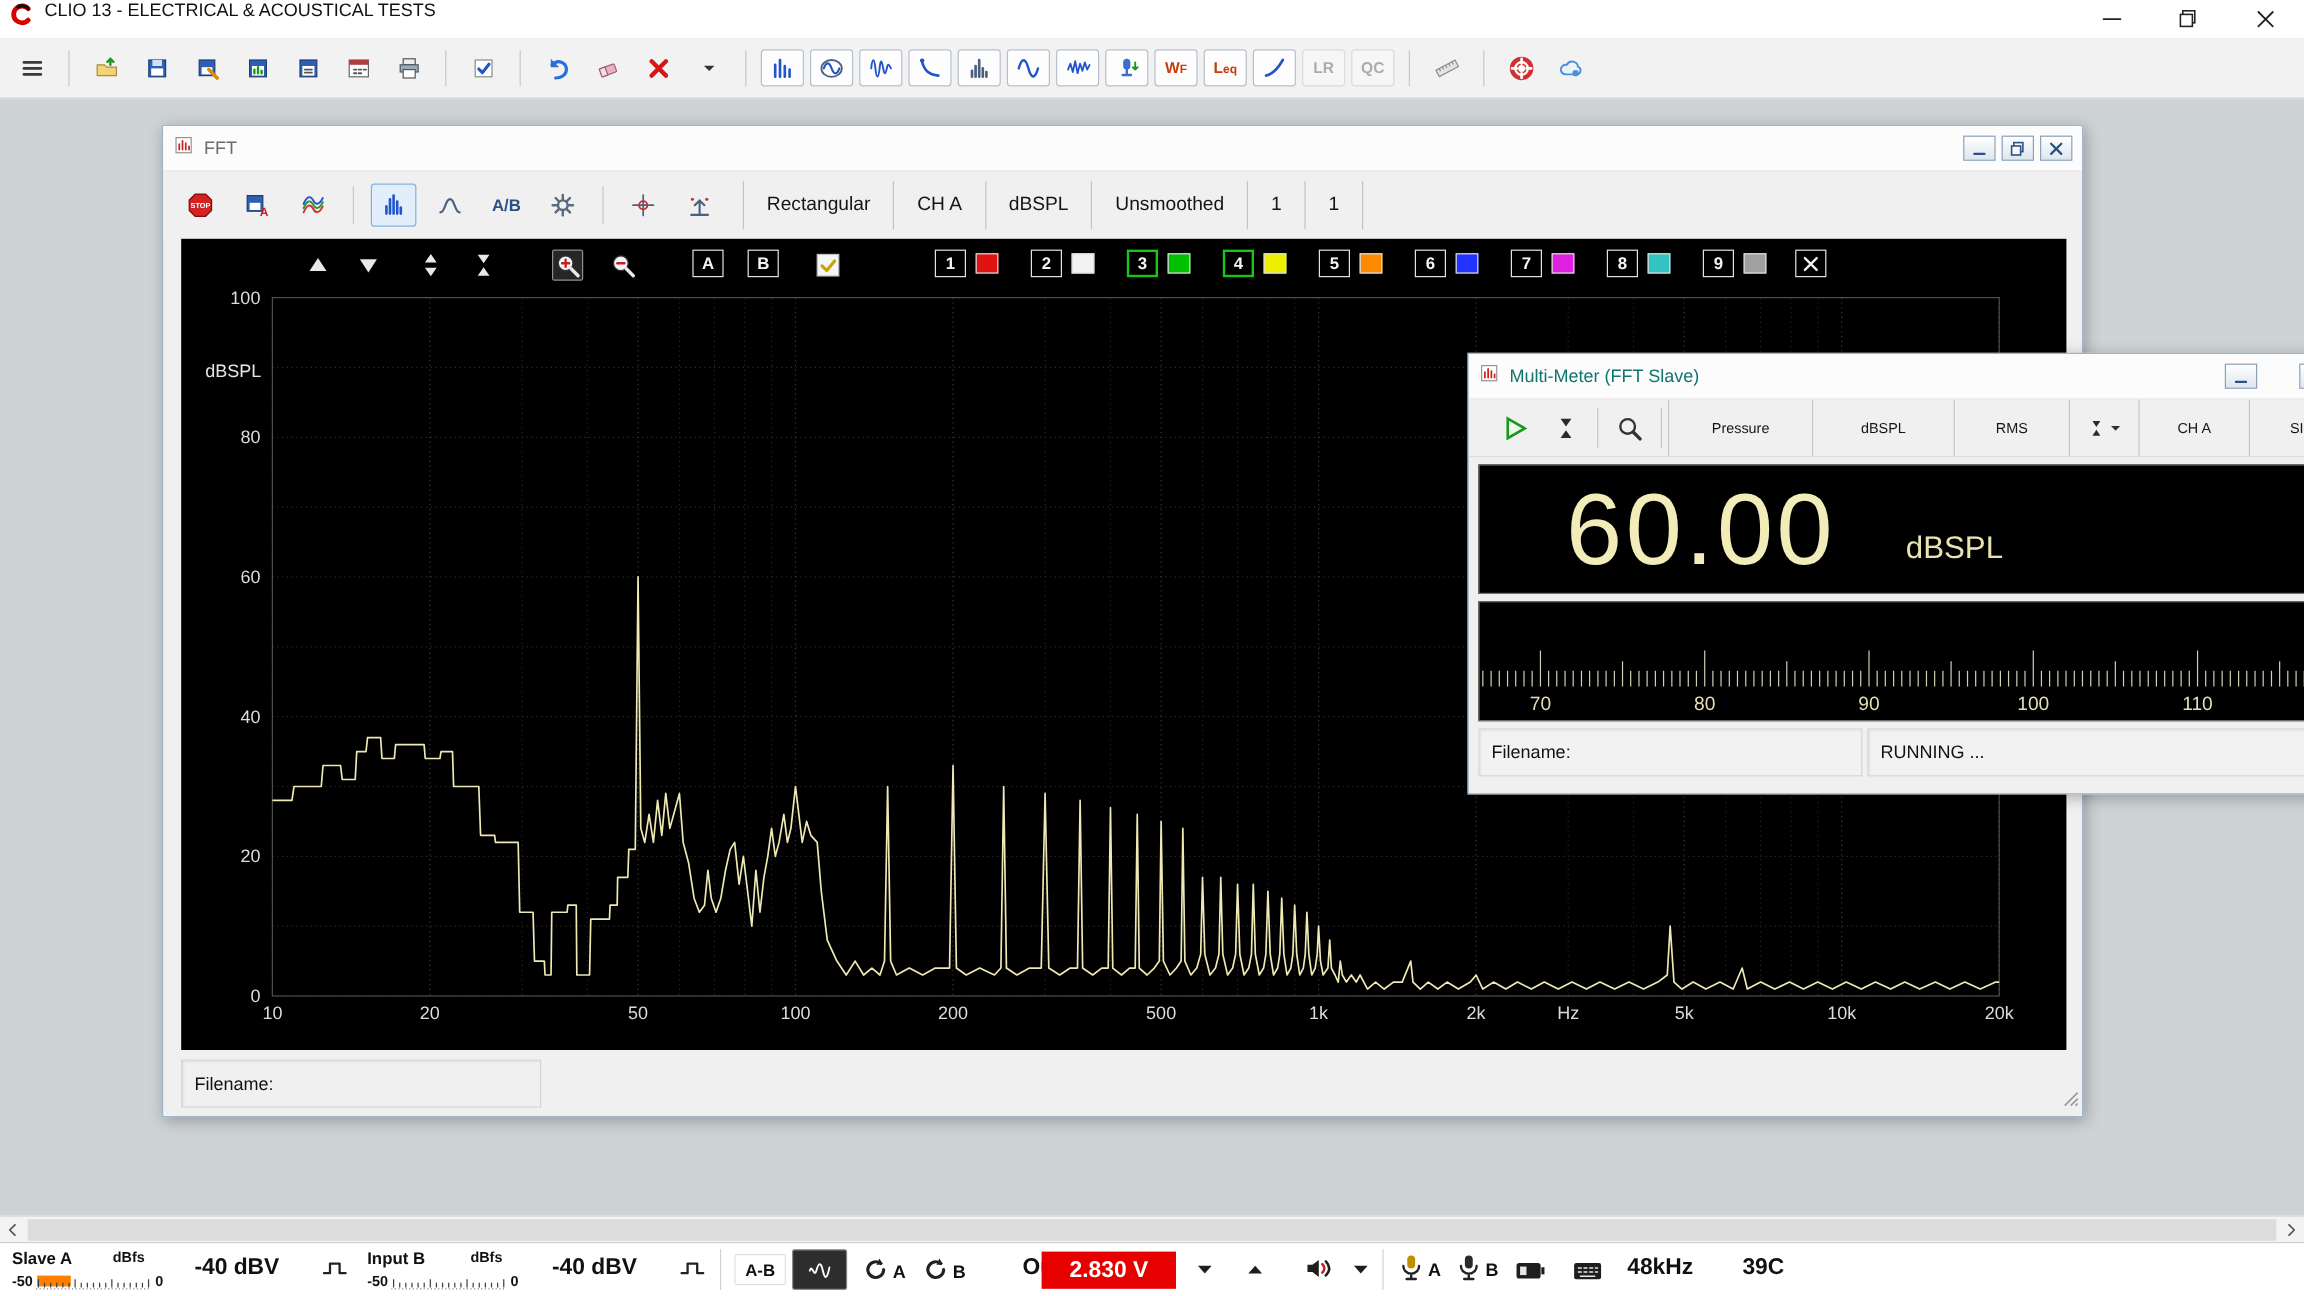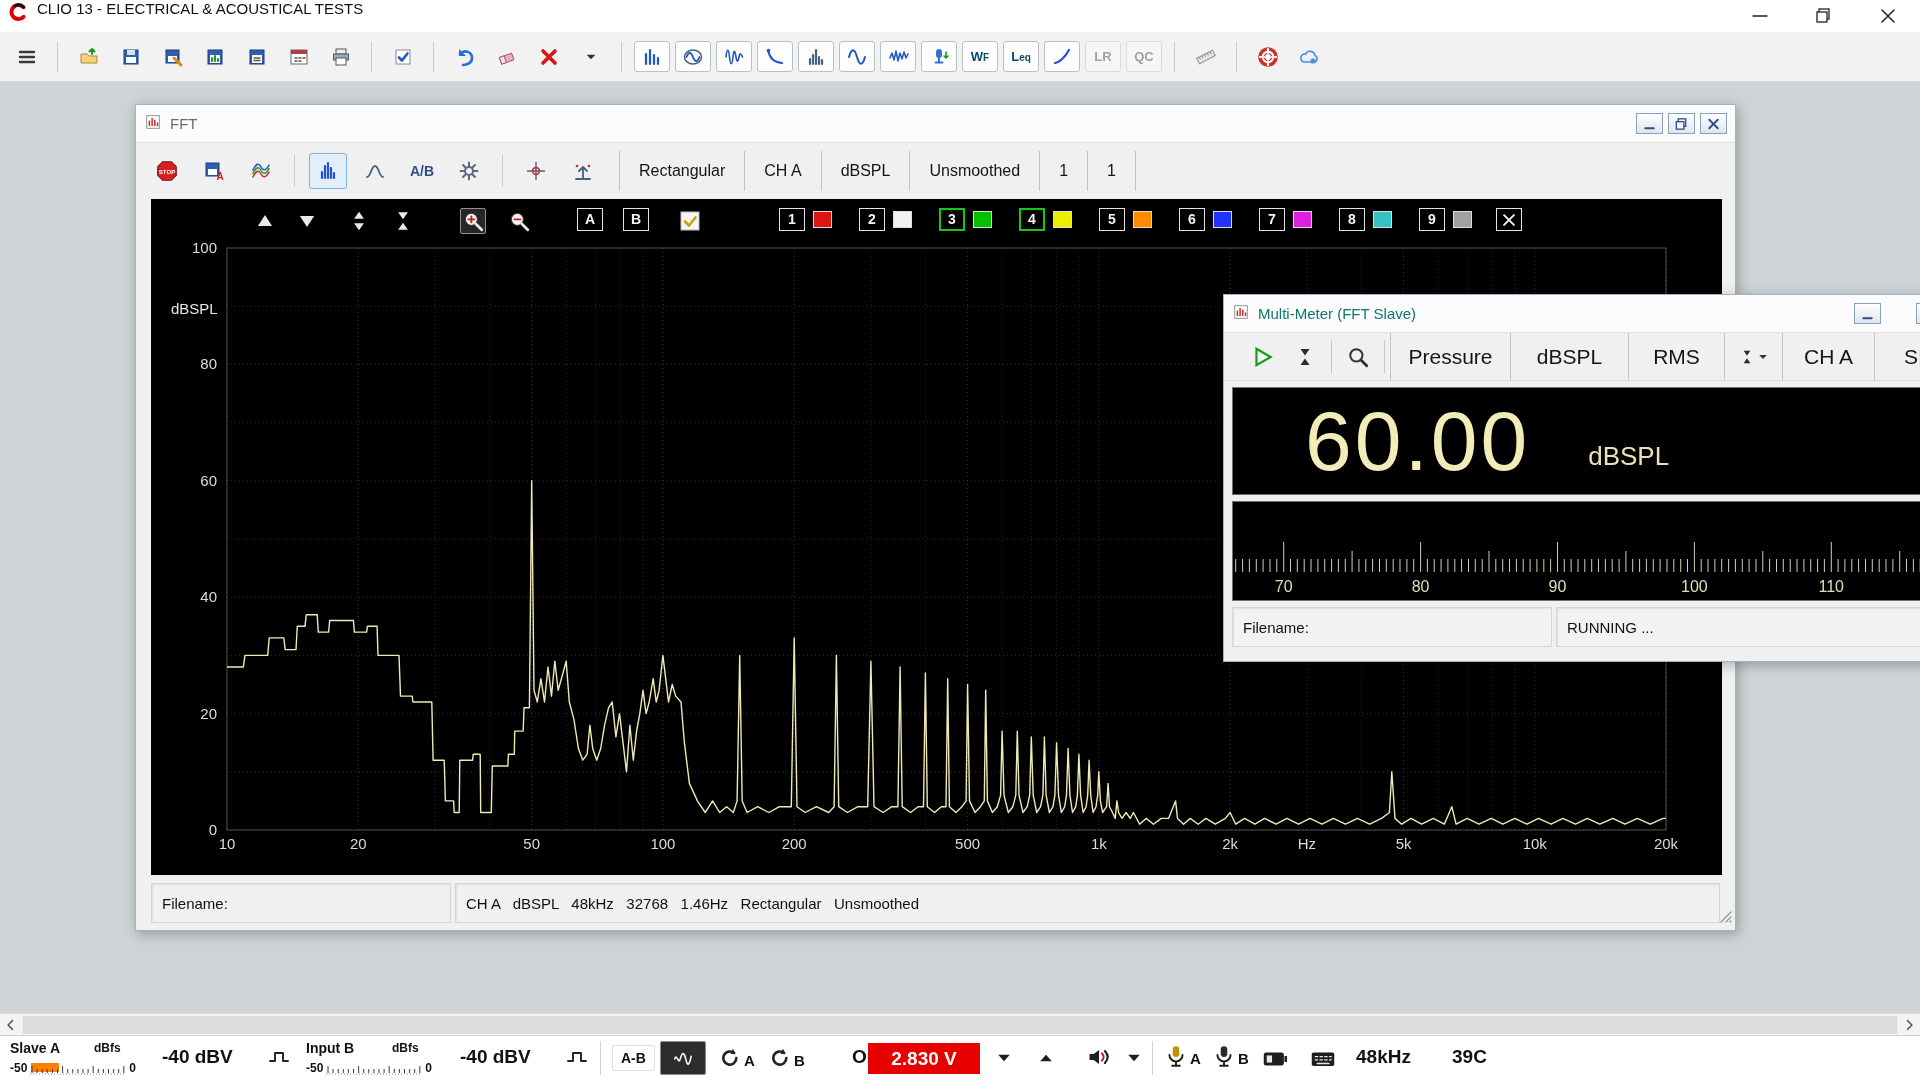--- a/index.html
+++ b/index.html
@@ -8,21 +8,21 @@
   .titlebar{position:absolute;top:0;left:0;right:0;height:32px;background:#fff;display:flex;align-items:flex-start;z-index:50}
   .app-icon{width:24px;height:24px;margin-left:6px;display:flex;align-items:center;justify-content:center}
   .app-title{font-size:15px;color:#111;margin-left:7px;white-space:pre}
   .win-controls{margin-left:auto;display:flex;height:100%}
   .win-btn{width:64px;height:100%;display:flex;align-items:center;justify-content:center}
   
   .main-toolbar{position:absolute;top:32px;left:0;right:0;height:50px;background:#f2f2f2;border-bottom:1px solid #d8d8d8;display:flex;align-items:center;padding:0 8px;gap:5px;z-index:50}
   .tb-item{width:37px;height:36px;display:flex;align-items:center;justify-content:center;border-radius:3px}
   .tb-box{width:36px;height:31px;border:1px solid #b7c1cb;background:#fdfdfe}
   .tb-sep{width:1px;height:30px;background:#c9c9c9;margin:0 7px}
-  .ticon{font-size:13px;font-weight:bold;color:#0c4a6e}
+  .ticon{font-size:13px;font-weight:bold;color:#c2410c}
   .ticon small{font-size:10px}
   .disabled{opacity:.45;filter:grayscale(1)}
   
   .mdi{position:absolute;top:82px;left:0;right:0;height:931px;background:#ced3d6}
   .window{position:absolute;background:#f0f0f0;border:1px solid #9db4ca;box-shadow:2px 3px 12px rgba(0,0,0,.28)}
   .fft-window{left:135px;top:22px;width:1601px;height:827px}
   .meter-window{left:1223px;top:212px;width:762px;height:368px;z-index:5}
   .win-titlebar{height:38px;display:flex;align-items:center;padding:0 8px;background:#fcfcfc;border-bottom:1px solid #e3e3e3}
   .win-title{font-size:15px;margin-left:8px}
   .fft-window .win-title{color:#6c6c6c}
@@ -52,21 +52,21 @@
   .statusbar{position:absolute;display:flex;gap:4px;align-items:stretch}
   .fft-status{left:15px;top:778px;right:15px;height:40px}
   .cell{border:1px solid #d5d5d5;box-shadow:inset 1px 1px 2px rgba(0,0,0,.07);display:flex;align-items:center;padding:0 10px;font-size:15px;color:#111;background:#f0f0f0;white-space:pre}
   .cell.c1{width:300px}
   .cell.c2{flex:1}
   .grip{position:absolute;right:3px;bottom:3px}
   
   .meter-toolbar{position:absolute;top:38px;left:0;right:0;height:48px;background:#f0f0f0;border-bottom:1px solid #dedede;display:flex;align-items:stretch;padding-left:18px}
   .mbtn{width:42px;display:flex;align-items:center;justify-content:center}
   .msep{width:1px;background:#c6c6c6;margin:7px 5px}
-  .mseg{display:flex;align-items:center;justify-content:center;font-size:21px;color:#151515;border-left:1px solid #c6c6c6}
+  .mseg{display:flex;align-items:center;justify-content:center;font-size:12px;color:#151515;border-left:1px solid #c6c6c6}
   .mseg:last-child{border-right:1px solid #c6c6c6}
   .meter-display{position:absolute;top:92px;left:8px;right:10px;height:108px;background:#000;border:1px solid #6f6f6f;display:flex;align-items:center;padding-left:72px}
   .meter-value{font-size:84px;color:#f2ecb8;letter-spacing:3px;font-family:"Liberation Sans",sans-serif}
   .meter-unit{font-size:26px;color:#e9e3b2;margin-left:58px;margin-top:30px}
   .meter-ruler{position:absolute;top:206px;left:8px;right:10px;height:100px;background:#000;border:1px solid #6f6f6f}
   .meter-status{left:8px;top:312px;right:10px;height:40px}
   .meter-status .cell{background:#f2f2f2}
   .meter-status .c1{width:320px}
   
   .hscroll{position:absolute;top:1013px;left:0;right:0;height:22px;background:#f3f3f3;border-top:1px solid #dadada}
@@ -516,21 +516,20 @@
           <div class="gbtn gbox" style="left: 1345px;">
             <svg width="18" height="18" viewBox="0 0 22 22">
               <path d="M5 5l12 12M17 5L5 17" stroke="#f0f0f0" stroke-width="2.4" fill="none" stroke-linecap="round" stroke-linejoin="round"></path>
             </svg>
           </div>
         </div>
     </div>
 
     <div class="statusbar fft-status">
       <div class="cell c1">Filename:</div>
-      <div class="cell c2">CH A   dBSPL   48kHz   32768   1.46Hz   Rectangular   Unsmoothed</div>
     </div>
     <span class="grip"><svg width="13" height="13" viewBox="0 0 13 13">
           <path d="M12 2L2 12M12 7L7 12M12 11l-1 1" stroke="#9a9a9a" stroke-width="1.4" fill="none" stroke-linecap="round" stroke-linejoin="round"></path>
         </svg></span>
   </div>
 
   <div class="window meter-window">
     <div class="win-titlebar">
       <span><svg width="18" height="18" viewBox="0 0 20 20">
             <rect x="3" y="3" width="14" height="14" fill="#fff" stroke="#888"></rect>

